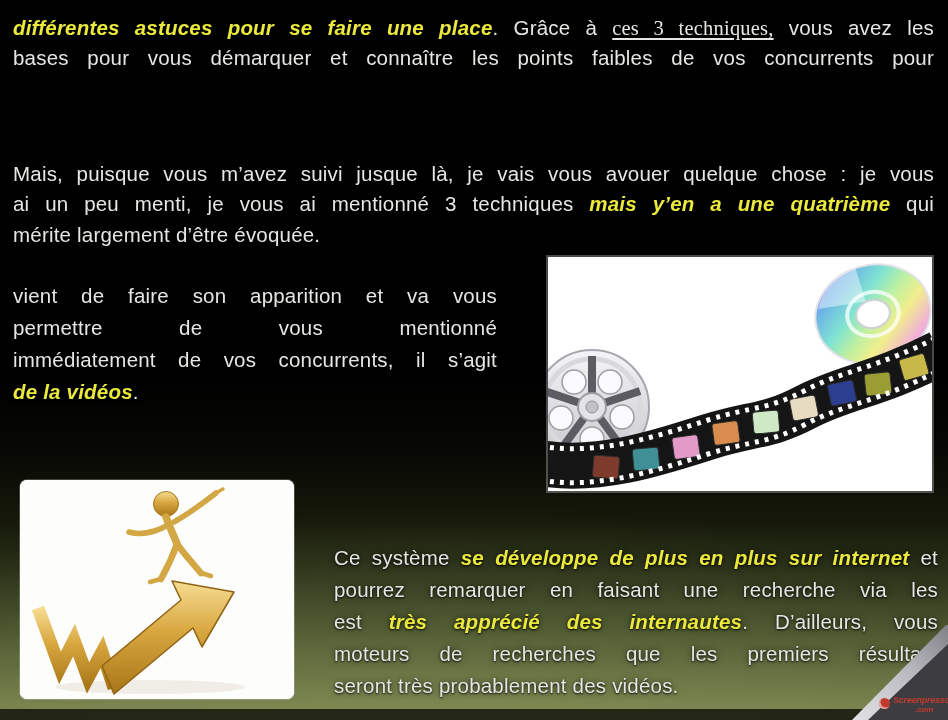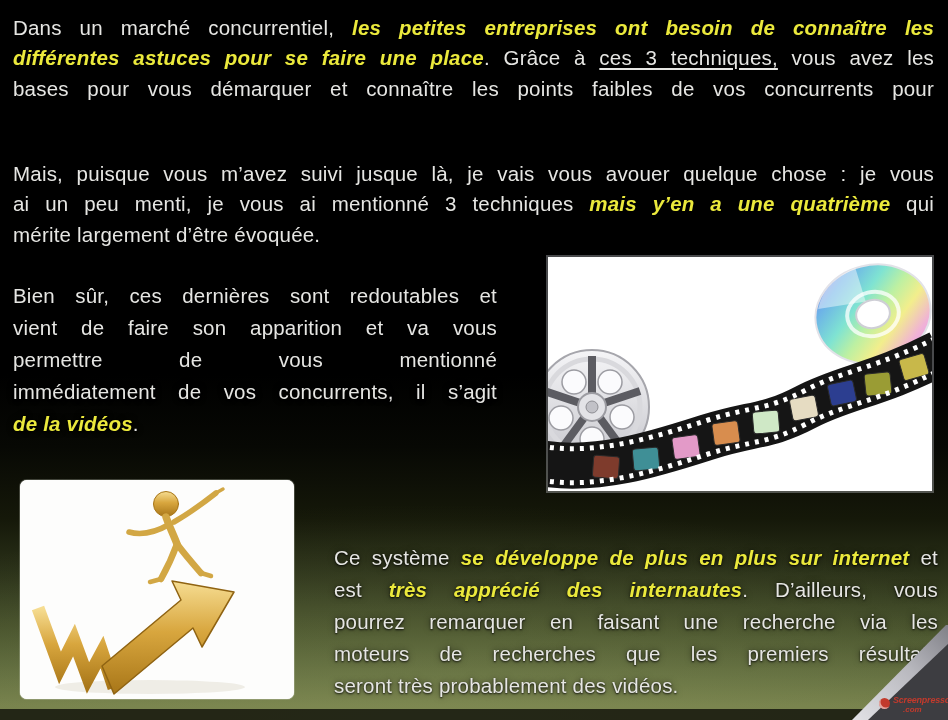--- a/index.html
+++ b/index.html
@@ -16,64 +16,62 @@
   .para{position:absolute;color:var(--c-text,#e6e6e3);
     font-size:20.5px;letter-spacing:.2px;
     text-shadow:0 1px 2px rgba(0,0,0,.85), 0 0 6px rgba(0,0,0,.6);}
   .para .line{white-space:nowrap;text-align:justify;text-align-last:justify;}
   .para .line.last{text-align-last:left;}
   .p1{left:13px;top:13px;width:921px;line-height:30.4px;}
   .p2{left:13px;top:159px;width:921px;line-height:30.4px;}
   .p3{left:13px;top:280px;width:484px;line-height:32px;}
   .p4{left:334px;top:542px;width:604px;line-height:32px;}
   .seg-h{color:var(--c-highlight,#ebe93c);font-weight:bold;font-style:italic;}
-  .seg-u{text-decoration:underline;text-underline-offset:3px;}
+  .seg-u{text-decoration:underline;text-underline-offset:3px;font-family:Liberation Serif, serif;}
   .imgcard{position:absolute;background:#fff;}
   .film-card{left:548px;top:257px;width:384px;height:234px;
     box-shadow:0 0 0 2px rgba(205,210,215,.35);}
   .gold-card{left:20px;top:480px;width:274px;height:219px;border-radius:7px;
     box-shadow:0 0 0 1px rgba(220,225,210,.25);}
   .footerbar{position:absolute;left:0;bottom:0;width:948px;height:11px;
     background:rgba(11,12,6,.78);}
   .watermark{position:absolute;left:843px;top:625px;width:105px;height:95px;}
   .watermark svg{position:absolute;left:0;top:0;}
   .wm-brand{position:absolute;left:50px;top:70px;width:52px;
     font-size:9px;font-weight:bold;color:#c23a2c;text-align:right;
     font-style:italic;letter-spacing:-.2px;}
   .wm-tld{position:absolute;left:60px;top:80px;width:42px;
-    font-size:8px;font-weight:bold;color:#c23a2c;text-align:left;font-style:italic;}
+    font-size:8px;font-weight:bold;color:#c23a2c;text-align:center;font-style:italic;}
   .wm-dot{position:absolute;left:36px;top:73px;width:11px;height:11px;border-radius:50%;
     background:#c23a2c;box-shadow:inset 1.5px -1.5px 0 rgba(255,255,255,.55);}
 </style>
 </head>
 <body>
 
 <div class="slide">
 
   <div class="para p1">
-      <div class="line"><span class="seg-n">Dans un marché concurrentiel, </span><span class="seg-h">les petites entreprises ont besoin de connaître les</span></div>
       <div class="line"><span class="seg-h">différentes astuces pour se faire une place</span><span class="seg-n">. Grâce à </span><span class="seg-u">ces 3 techniques,</span><span class="seg-n"> vous avez les</span></div>
       <div class="line"><span class="seg-n">bases pour vous démarquer et connaître les points faibles de vos concurrents pour</span></div>
     </div>
   <div class="para p2">
       <div class="line"><span class="seg-n">Mais, puisque vous m’avez suivi jusque là, je vais vous avouer quelque chose : je vous</span></div>
       <div class="line"><span class="seg-n">ai un peu menti, je vous ai mentionné 3 techniques </span><span class="seg-h">mais y’en a une quatrième</span><span class="seg-n"> qui</span></div>
       <div class="line last"><span class="seg-n">mérite largement d’être évoquée.</span></div>
     </div>
   <div class="para p3">
-      <div class="line"><span class="seg-n">Bien sûr, ces dernières sont redoutables et</span></div>
       <div class="line"><span class="seg-n">vient de faire son apparition et va vous</span></div>
       <div class="line"><span class="seg-n">permettre de vous mentionné</span></div>
       <div class="line"><span class="seg-n">immédiatement de vos concurrents, il s’agit</span></div>
       <div class="line last"><span class="seg-h">de la vidéos</span><span class="seg-n">.</span></div>
     </div>
   <div class="para p4">
       <div class="line"><span class="seg-n">Ce système </span><span class="seg-h">se développe de plus en plus sur internet</span><span class="seg-n"> et</span></div>
+      <div class="line"><span class="seg-n">pourrez remarquer en faisant une recherche via les</span></div>
       <div class="line"><span class="seg-n">est </span><span class="seg-h">très apprécié des internautes</span><span class="seg-n">. D’ailleurs, vous</span></div>
-      <div class="line"><span class="seg-n">pourrez remarquer en faisant une recherche via les</span></div>
       <div class="line"><span class="seg-n">moteurs de recherches que les premiers résultats</span></div>
       <div class="line last"><span class="seg-n">seront très probablement des vidéos.</span></div>
     </div>
 
   <div class="imgcard film-card">
     <svg width="384" height="234" viewBox="0 0 384 234">
       <defs>
         <linearGradient id="metal" x1="0" y1="0" x2="0" y2="1">
           <stop offset="0" stop-color="#f5f5f7"></stop>
             <stop offset="1" stop-color="#c6c6cc"></stop>

